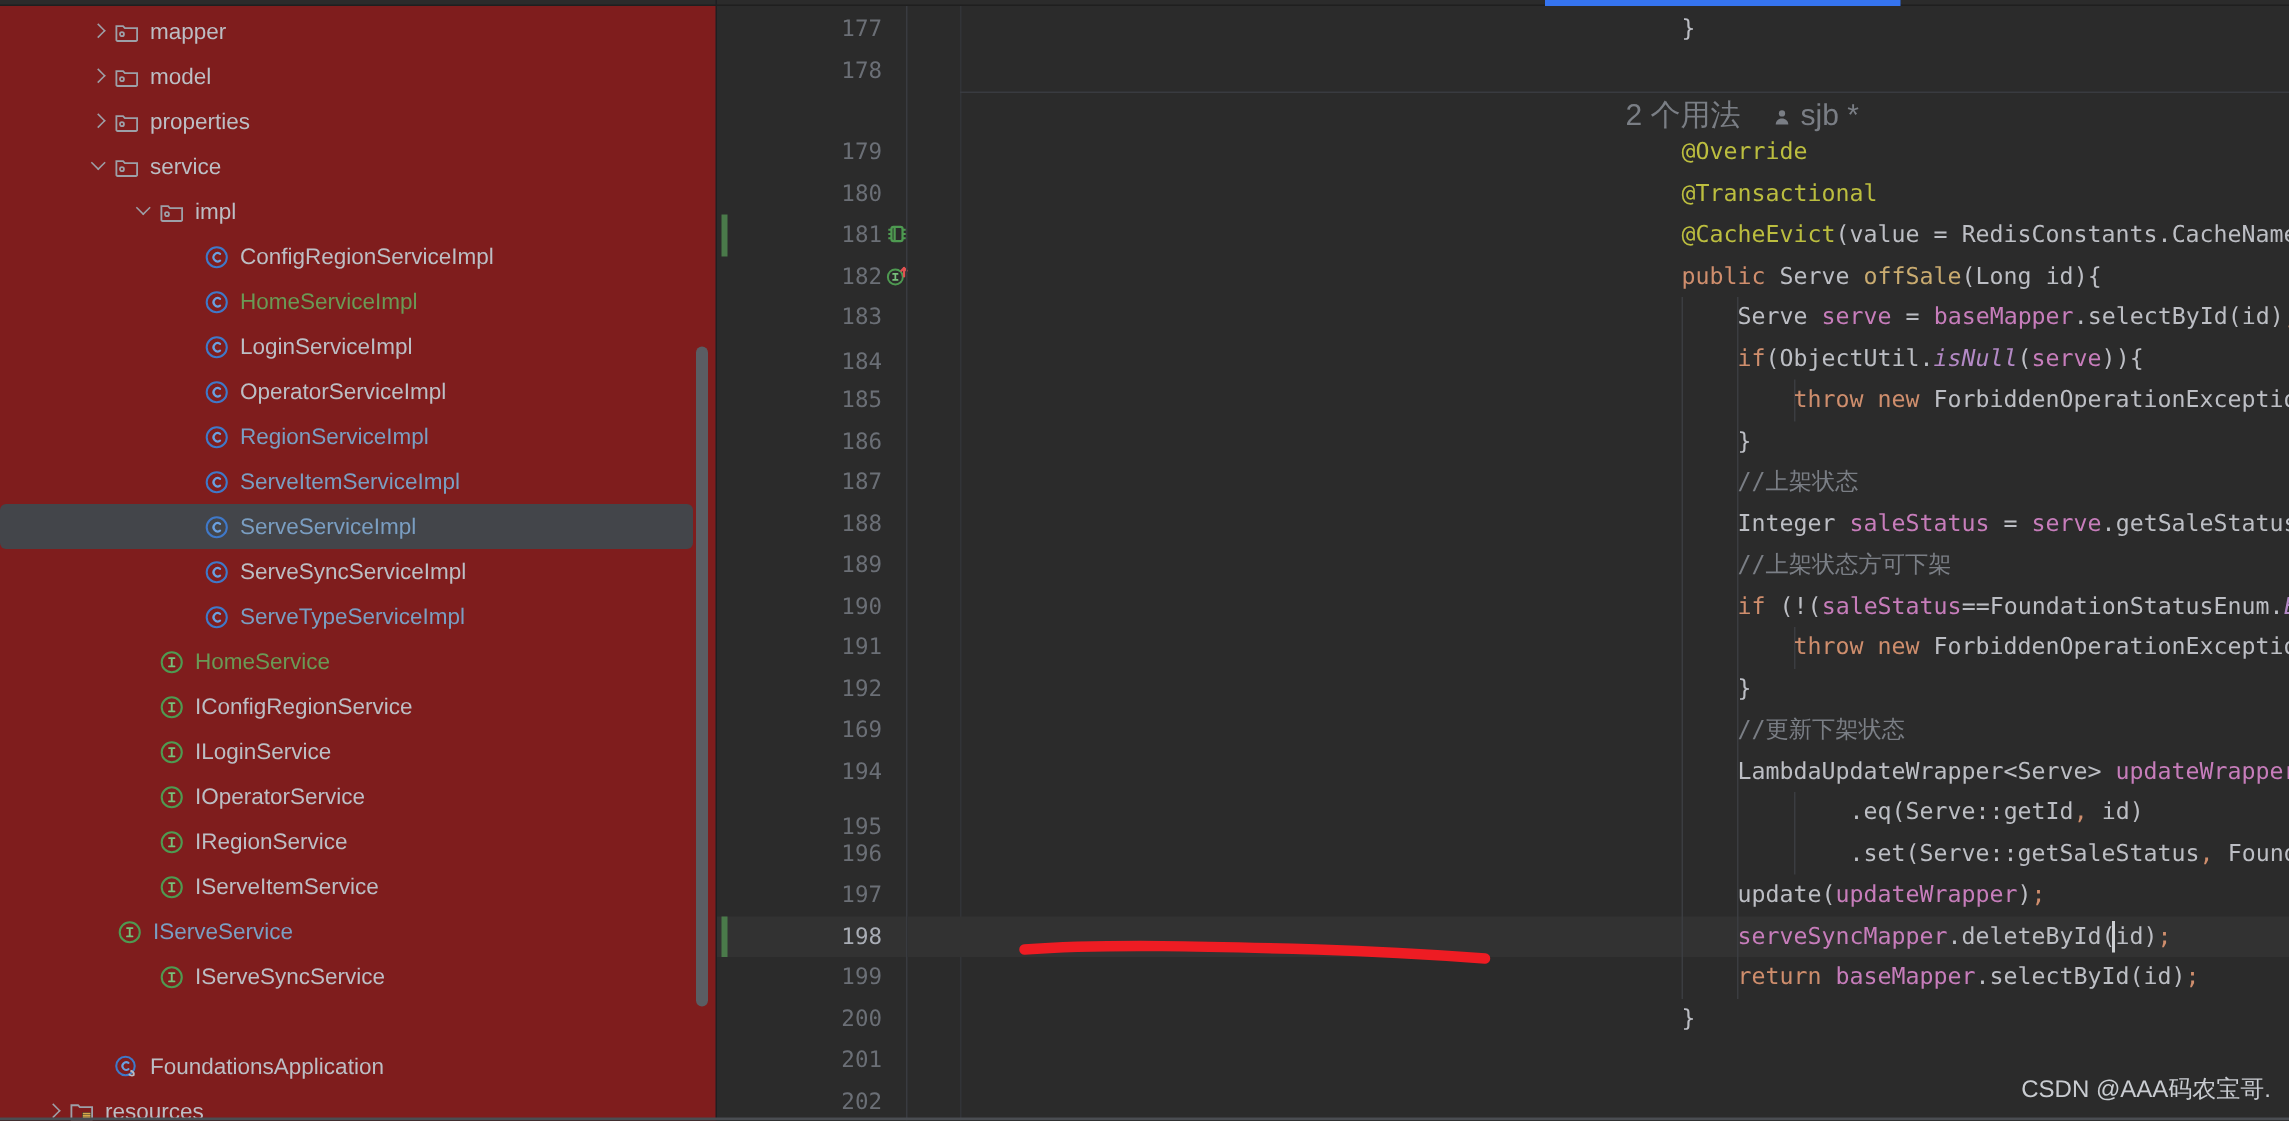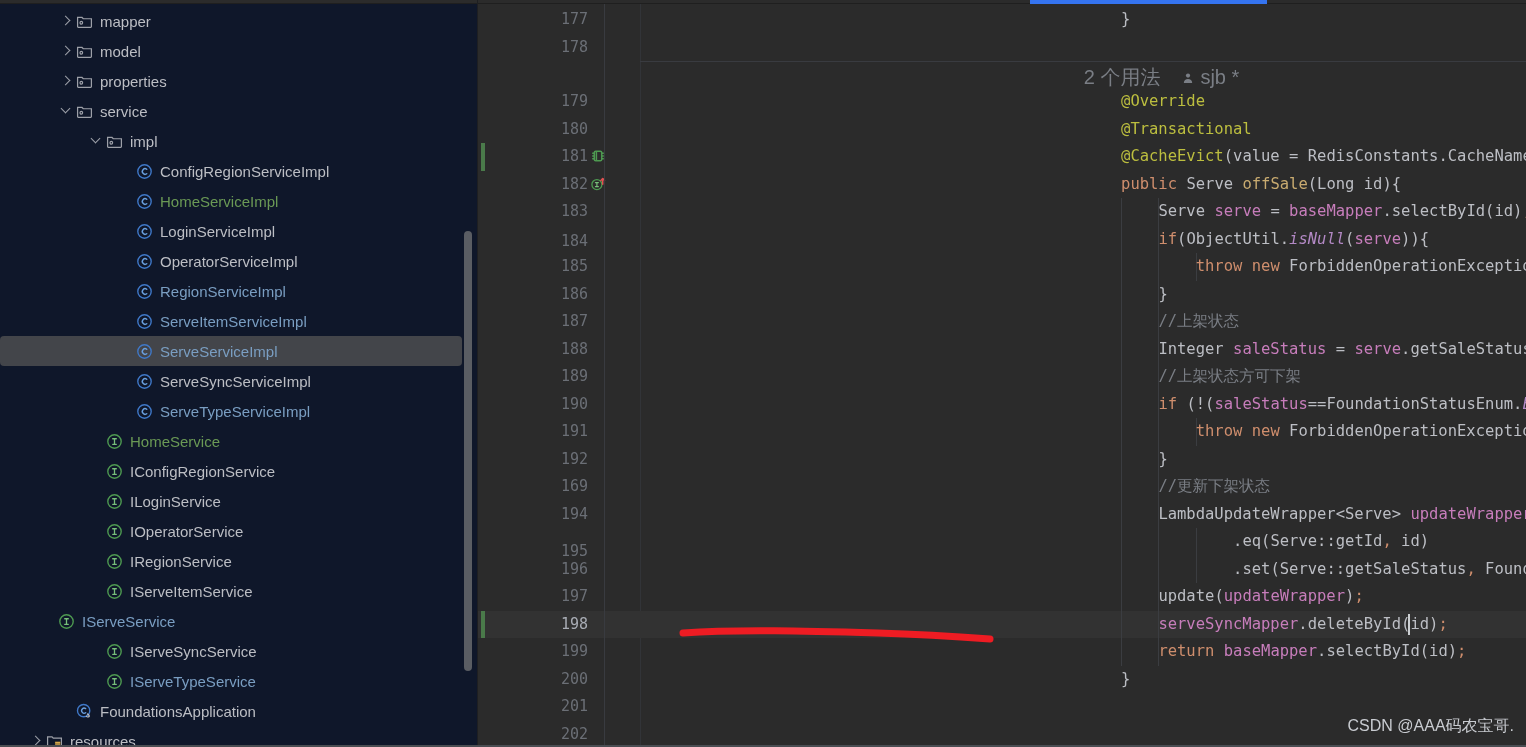--- a/index.html
+++ b/index.html
@@ -17,21 +17,21 @@
     background:#3574f0;
   }
   .top-hairline {
     position:absolute; left:0; top:3px; width:1526px; height:1px;
     background:#1f1f1f;
   }
 
   
   .tree {
     position:absolute; left:0; top:4px; width:478px; height:743px;
-    background:#0f172a; overflow:hidden;
+    background:#7f1d1d; overflow:hidden;
   }
   .trow {
     position:relative; height:30px; display:flex; align-items:center;
     white-space:nowrap; font-size:15px; color:#bcbec4;
   }
   .trow.sel { background:#43454a; border-radius:4px; width:462px; }
   .twist {
     width:16px; height:16px; flex:0 0 16px; position:relative;
     margin-right:2px;
   }
@@ -329,49 +329,39 @@
       <div class="trow" style="position: absolute; top: 572px; left: 0px; padding-left: 88px;">
         <span class="twist "></span>
         <span class="ico">
           <svg width="17" height="17" viewBox="0 0 16 16">
             <circle cx="8" cy="8" r="6.3" fill="none" stroke="#4e9a51" stroke-width="1.3"></circle>
             <path d="M6.3 5.4h3.4M6.3 10.6h3.4M8 5.4v5.2" stroke="#78c07b" stroke-width="1.2" stroke-linecap="round"></path>
           </svg>
         </span>
         <span class="tlabel c-default">IServeItemService</span>
       </div>
-      <div class="trow" style="position: absolute; top: 602px; left: 0px; padding-left: 40px;">
+      <div class="trow" style="position: absolute; top: 602px; left: 0px; padding-left: 60px;">
         <span class="twist "></span>
         <span class="ico">
           <svg width="17" height="17" viewBox="0 0 16 16">
             <circle cx="8" cy="8" r="6.3" fill="none" stroke="#4e9a51" stroke-width="1.3"></circle>
             <path d="M6.3 5.4h3.4M6.3 10.6h3.4M8 5.4v5.2" stroke="#78c07b" stroke-width="1.2" stroke-linecap="round"></path>
           </svg>
         </span>
         <span class="tlabel c-blue">IServeService</span>
       </div>
       <div class="trow" style="position: absolute; top: 632px; left: 0px; padding-left: 88px;">
         <span class="twist "></span>
         <span class="ico">
           <svg width="17" height="17" viewBox="0 0 16 16">
             <circle cx="8" cy="8" r="6.3" fill="none" stroke="#4e9a51" stroke-width="1.3"></circle>
             <path d="M6.3 5.4h3.4M6.3 10.6h3.4M8 5.4v5.2" stroke="#78c07b" stroke-width="1.2" stroke-linecap="round"></path>
           </svg>
         </span>
         <span class="tlabel c-default">IServeSyncService</span>
-      </div>
-      <div class="trow" style="position: absolute; top: 662px; left: 0px; padding-left: 88px;">
-        <span class="twist "></span>
-        <span class="ico">
-          <svg width="17" height="17" viewBox="0 0 16 16">
-            <circle cx="8" cy="8" r="6.3" fill="none" stroke="#4e9a51" stroke-width="1.3"></circle>
-            <path d="M6.3 5.4h3.4M6.3 10.6h3.4M8 5.4v5.2" stroke="#78c07b" stroke-width="1.2" stroke-linecap="round"></path>
-          </svg>
-        </span>
-        <span class="tlabel c-blue">IServeTypeService</span>
       </div>
       <div class="trow" style="position: absolute; top: 692px; left: 0px; padding-left: 58px;">
         <span class="twist "></span>
         <span class="ico">
           <svg width="17" height="17" viewBox="0 0 16 16">
             <circle cx="7.2" cy="7.2" r="5.8" fill="none" stroke="#3f78c8" stroke-width="1.3"></circle>
             <path d="M9.1 5.3a2.4 2.4 0 1 0 0 3.9" fill="none" stroke="#6aa0e0" stroke-width="1.3" stroke-linecap="round"></path>
             <path d="M10.3 10.2c1.6.4 2.3 1.5 2.1 2.6-1 .7-2.3.4-3-.6" fill="none" stroke="#b9bcc2" stroke-width="1.15"></path>
           </svg>
         </span>

